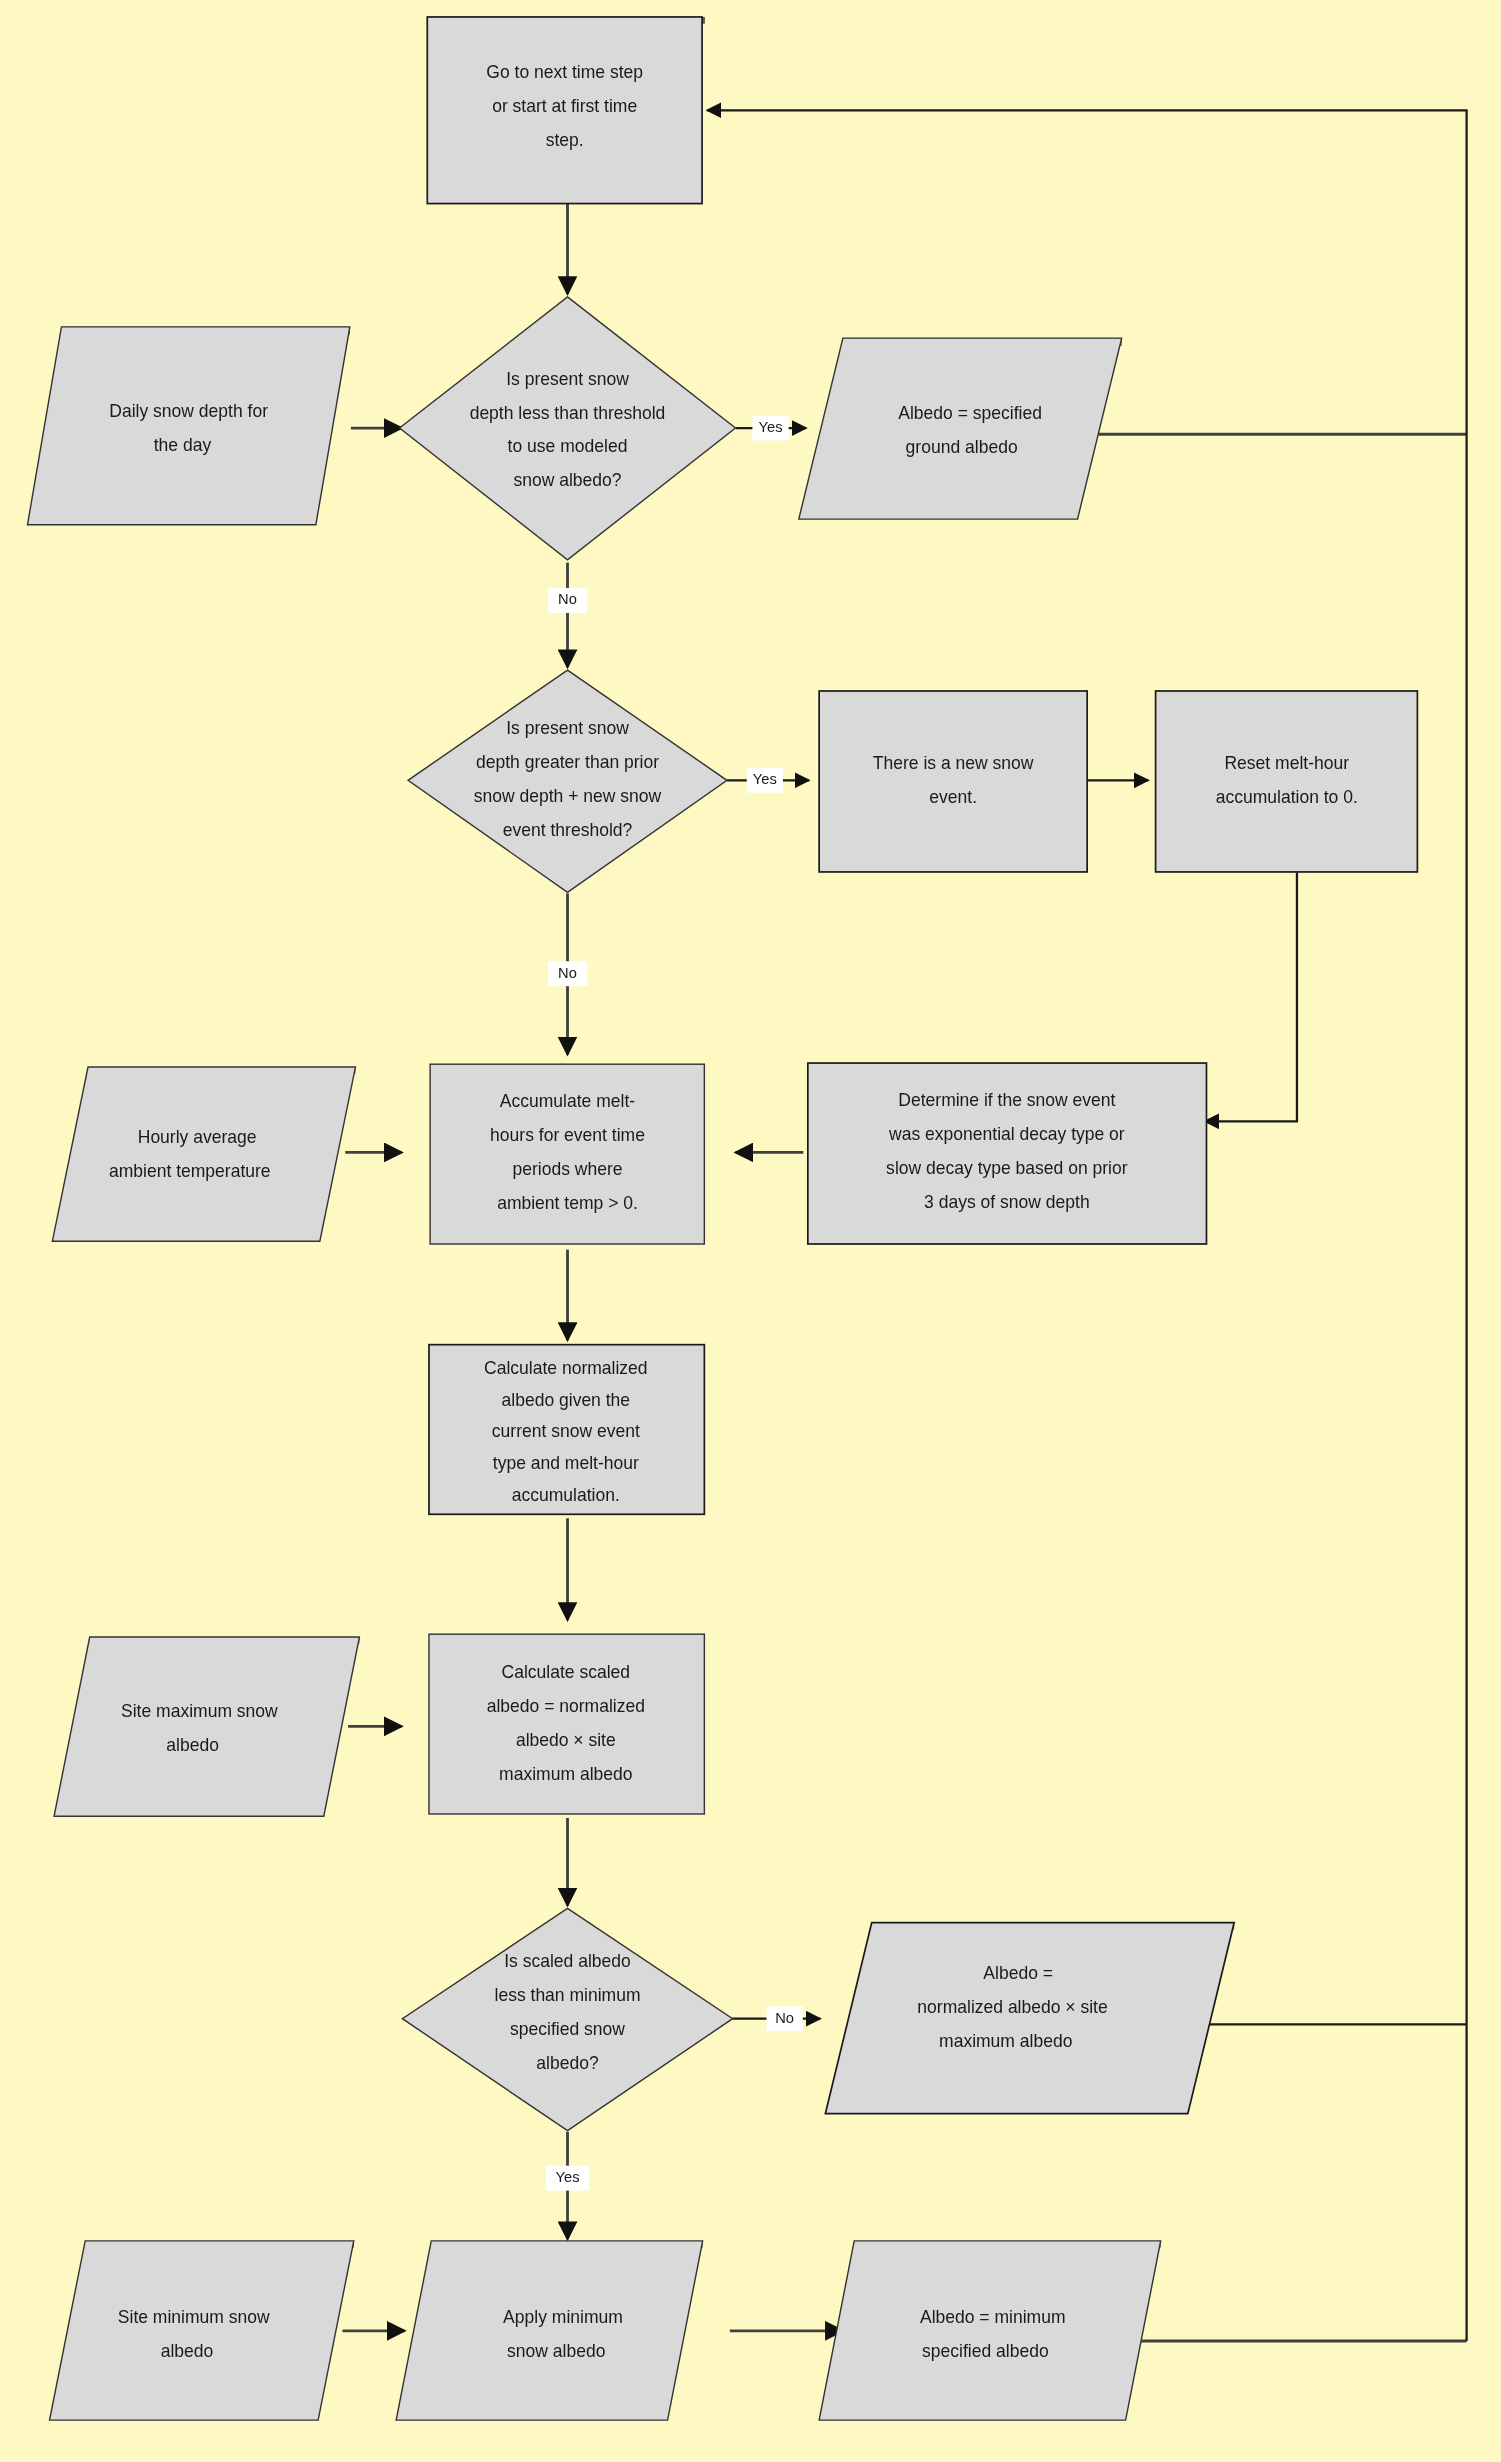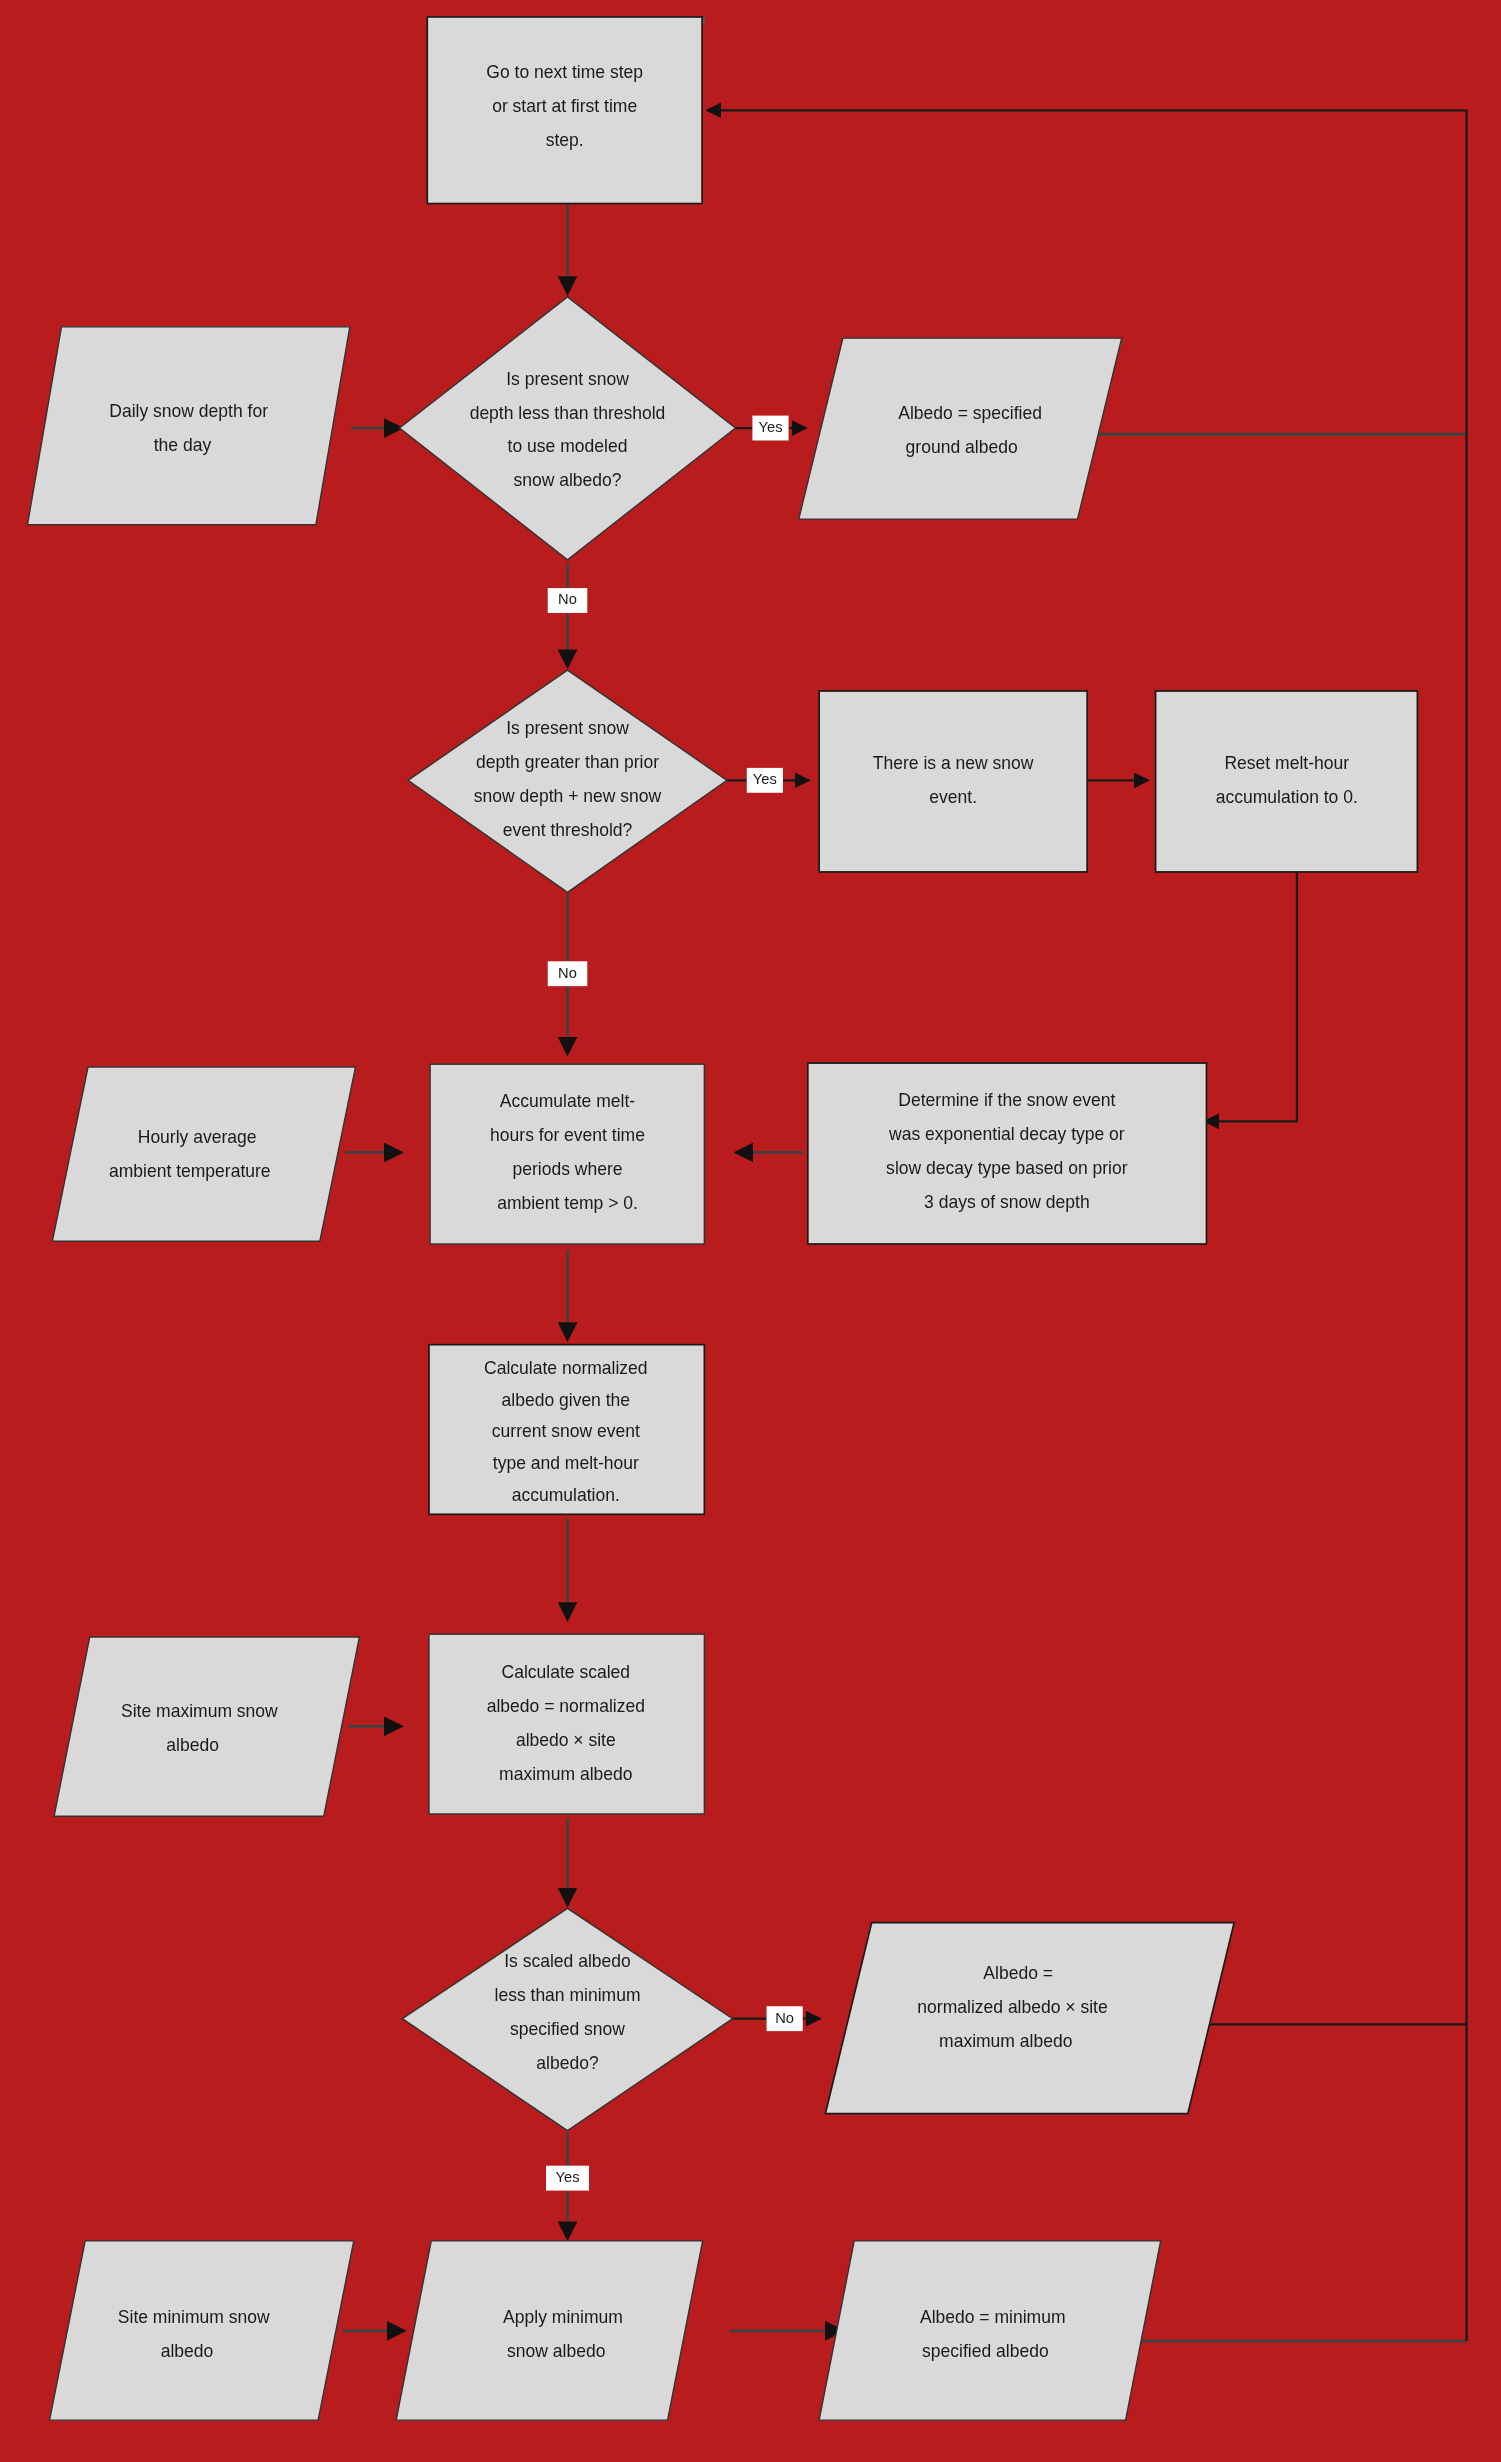--- a/index.html
+++ b/index.html
@@ -11,21 +11,21 @@
   body {
     width: 1502px;
     height: 2462px;
     font-family: "Liberation Sans", sans-serif;
     overflow: hidden;
   }
   #flow-root {
     position: relative;
     width: 1502px;
     height: 2462px;
-    background: #b91c1c;
+    background: #fef9c3;
   }
   svg.flow-canvas {
     position: absolute;
     top: 0;
     left: 0;
     width: 1502px;
     height: 2462px;
     display: block;
   }
   .node-fill {

